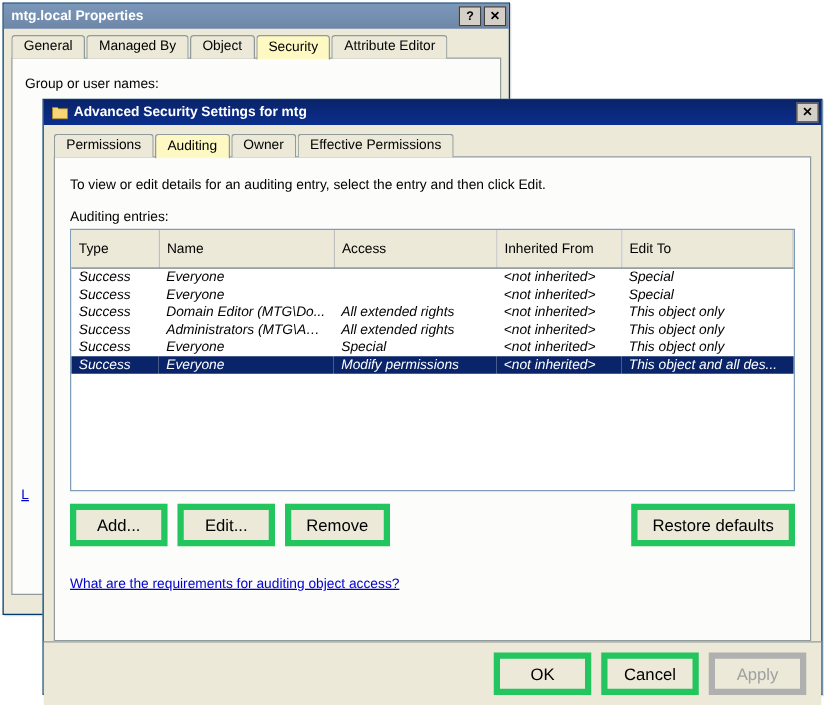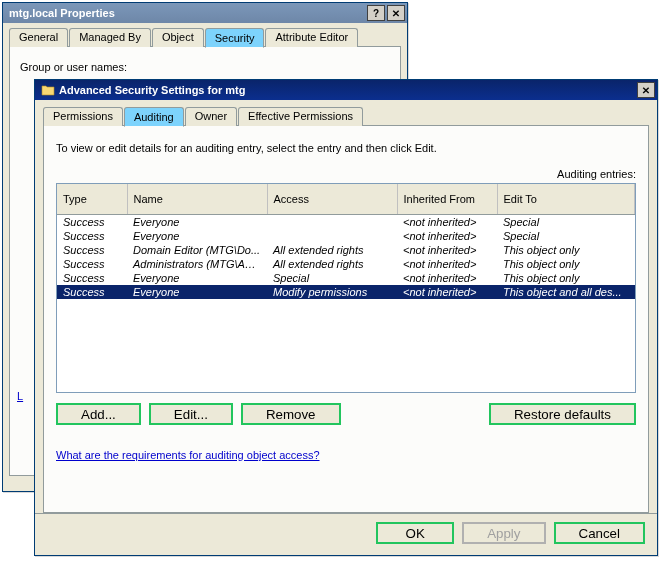--- a/index.html
+++ b/index.html
@@ -47,21 +47,21 @@
     padding:2px 9px 3px 9px;
     border:1px solid #919b9c;
     border-bottom:none;
     background:#ece9d8;
     margin-right:1px;
     border-radius:3px 3px 0 0;
     cursor:default;
     position:relative;
   }
   .tab.active {
-    background:#7dd3fc;
+    background:#fef9c3;
     border-bottom:1px solid #fcfcfa;
     z-index:3;
     padding-top:3px;
     margin-bottom:-1px;
   }
   .tab-panel {
     border:1px solid #919b9c;
     background:#fcfcfa;
     padding:10px 12px 12px 12px;
     position:relative;
@@ -69,24 +69,24 @@
   }
   .parent-panel {
     border:1px solid #919b9c;
     background:#fcfcfa;
     padding:8px 10px 60px 10px;
     height: 430px;
   }
   .groupbox-label { margin:6px 0 2px 0; }
   .link { color:#0000cc; text-decoration:underline; cursor:pointer; }
   .btn {
-    min-width:78px; height:22px;
-    background:#ece9d8;
-    border:2px solid #22c55e;
-    padding:0 23px;
+    min-width:78px; height:34px;
+    background:#ece9d8;
+    border:5px solid #22c55e;
+    padding:0 12px;
     cursor:default;
   }
   .btn.disabled { color:#a0a0a0; border-color:#b0b0b0; }
   .row-btns { display:flex; gap:8px; margin-top:10px; }
   .bottom-btns {
     display:flex; justify-content:flex-end; gap:8px;
     padding:8px 12px;
     border-top:1px solid #919b9c;
     background:#ece9d8;
     align-items:center;
@@ -113,21 +113,21 @@
   }
   .lv td {
     padding:1px 6px;
     white-space:nowrap;
     overflow:hidden;
     text-overflow:ellipsis;
     font-style:italic;
   }
   .lv tr.sel td { background:#0a246a; color:#fff; }
   .instr { margin:6px 0 14px 0; }
-  .audlabel { margin-bottom:2px;text-align:right; }
+  .audlabel { margin-bottom:2px; }
 </style>
 </head>
 <body>
 
 <div class="window" style="left:2px; top:2px; width:406px; height:490px;">
   <div class="titlebar tb-inactive">
     <span class="tb-title">mtg.local Properties</span>
     <div class="tb-btns">
       <div class="tb-btn">?</div>
       <div class="tb-btn">✕</div>
@@ -243,16 +243,16 @@
         <div style="flex:1"></div>
         <button class="btn" style="min-width:110px">Restore defaults</button>
       </div>
       <div style="margin-top:24px;">
         <span class="link">What are the requirements for auditing object access?</span>
       </div>
     </div>
   </div>
   <div class="bottom-btns">
     <button class="btn">OK</button>
+    <button class="btn">Cancel</button>
     <button class="btn disabled">Apply</button>
-    <button class="btn">Cancel</button>
   </div>
 </div>
 
 </body></html>

